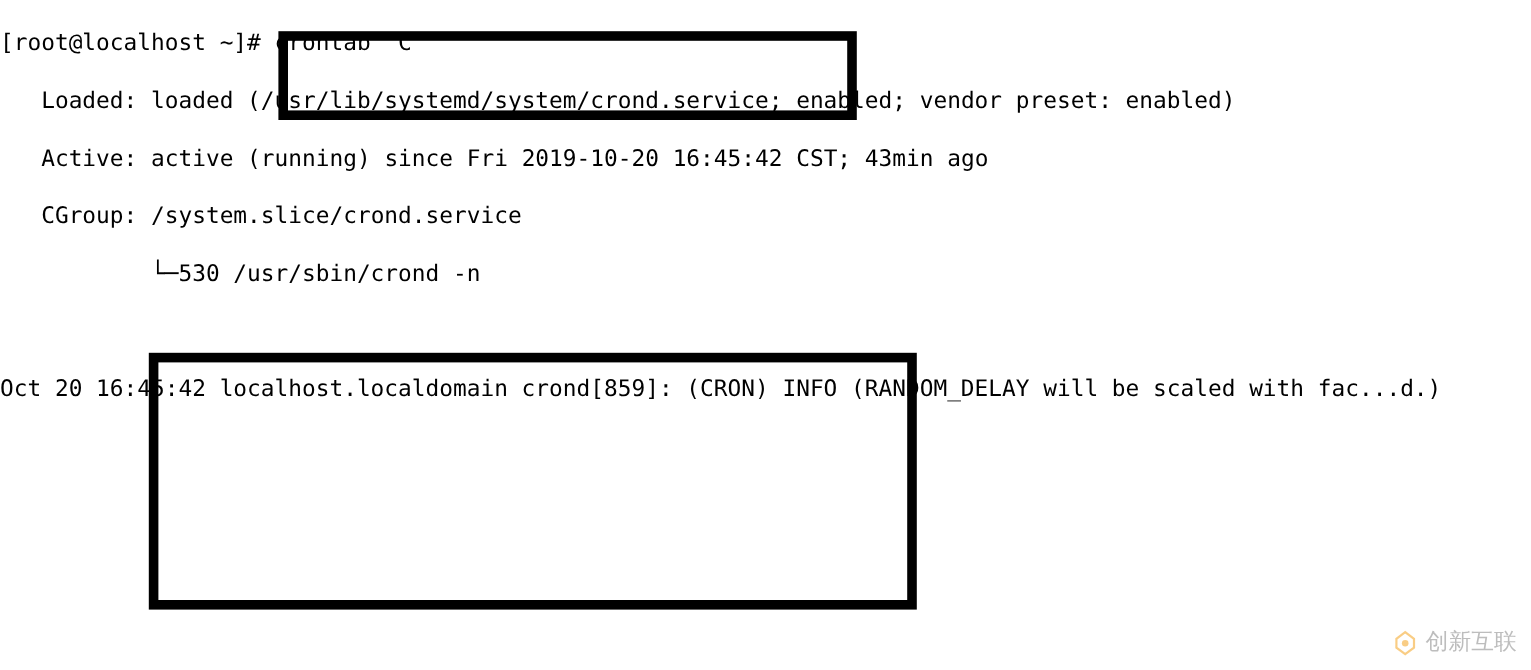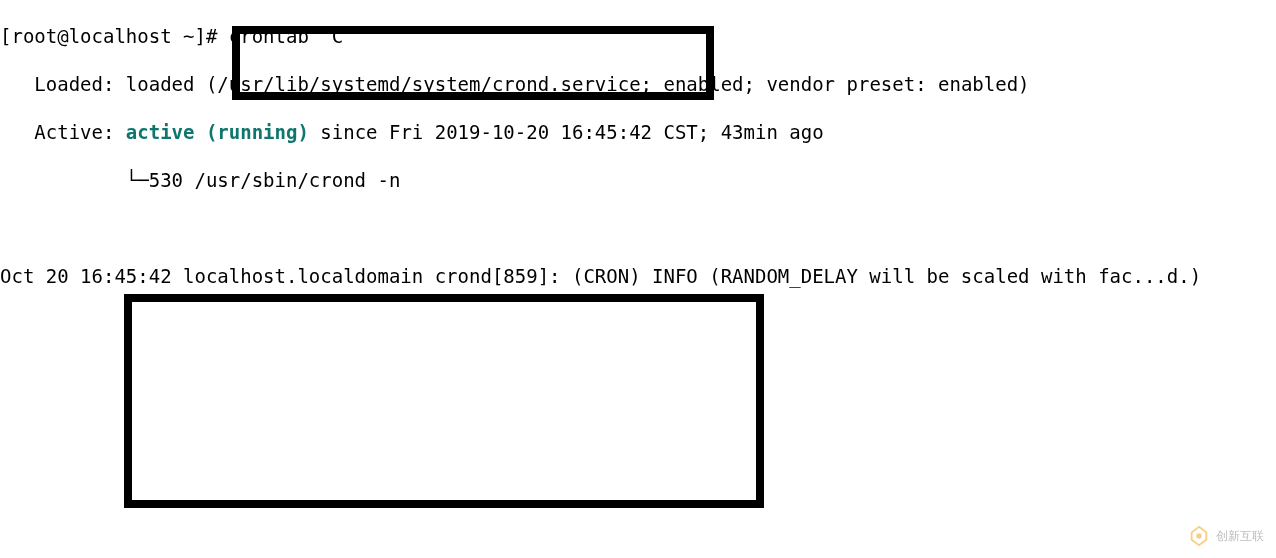--- a/index.html
+++ b/index.html
@@ -21,22 +21,22 @@
   }
   .line {
     display: block;
     white-space: pre;
   }
   .green-dot {
     color: #00a000;
     font-weight: bold;
   }
   .active-green {
-    color: #0f766e;
-    font-weight: bold;
+    color: #000000;
+    font-weight: normal;
   }
   .box1 {
     position: absolute;
     border: 8px solid #000000;
     box-sizing: border-box;
     pointer-events: none;
   }
   .box-top {
     left: 232px;
     top: 26px;
@@ -51,38 +51,39 @@
   }
   .watermark {
     position: absolute;
     right: 12px;
     bottom: 10px;
     display: flex;
     align-items: center;
     gap: 6px;
     opacity: 0.55;
     font-family: sans-serif;
-    font-size: 12px;
+    font-size: 19px;
     color: #888888;
     pointer-events: none;
   }
   .wm-icon {
     width: 22px;
     height: 22px;
     position: relative;
   }
   .wm-icon svg { display:block; }
 </style>
 </head>
 <body>
 
 <div class="terminal">
 <span class="line"><span>[root@localhost ~]#</span> <span>crontab ^C</span></span>
 <span class="line"><span>   Loaded: </span><span>loaded (/usr/lib/systemd/system/crond.service; enabled; vendor preset: enabled)</span></span>
 <span class="line"><span>   Active: </span><span class="active-green">active (running)</span><span> since Fri 2019-10-20 16:45:42 CST; 43min ago</span></span>
+<span class="line"><span>   CGroup: </span><span>/system.slice/crond.service</span></span>
 <span class="line">           └─530 /usr/sbin/crond -n</span>
 <span class="line"> </span>
 <span class="line">Oct 20 16:45:42 localhost.localdomain crond[859]: (CRON) INFO (RANDOM_DELAY will be scaled with fac...d.)</span>
 
 
 
 
 
 
 

